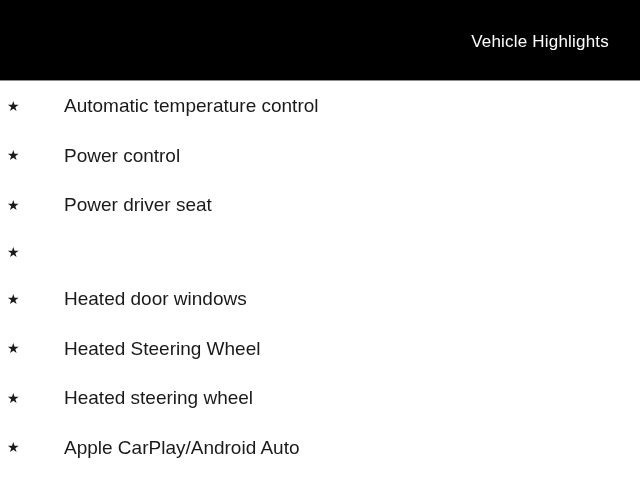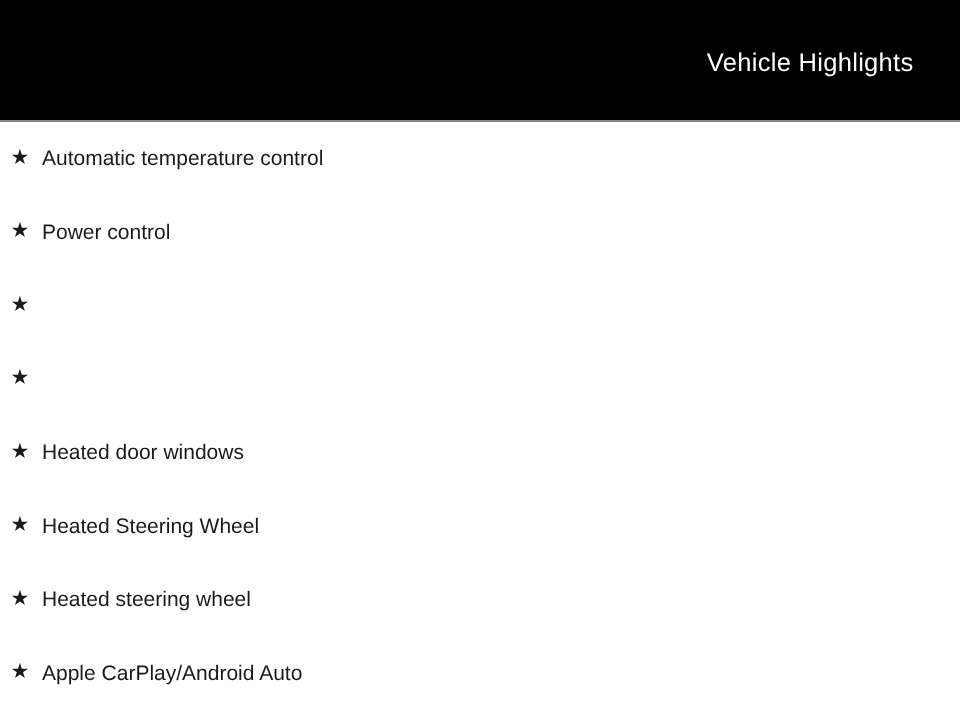--- a/index.html
+++ b/index.html
@@ -53,23 +53,24 @@
   .star {
     width: 21px;
     flex: 0 0 21px;
     font-size: 14px;
     line-height: 1;
     color: var(--item-fg, #1a1a1a);
     text-align: left;
     font-family: "DejaVu Sans", sans-serif;
   }
   .feature-label {
-    font-size: 14px;
+    font-size: 19px;
     color: var(--item-fg, #1a1a1a);
     line-height: 1;
+    margin-left: 36px;
   }
 </style>
 </head>
 <body style="background: rgb(255, 255, 255);">
 
 <div class="screen">
 
   <div class="header">
     <span class="header-title">Vehicle Highlights</span>
   </div>
@@ -78,20 +79,21 @@
     <li class="feature-item">
       <span class="star">★</span>
       <span class="feature-label">Automatic temperature control</span>
     </li>
     <li class="feature-item">
       <span class="star">★</span>
       <span class="feature-label">Power control</span>
     </li>
     <li class="feature-item">
       <span class="star">★</span>
+      <span class="feature-label">Power driver seat</span>
     </li>
     <li class="feature-item">
       <span class="star">★</span>
     </li>
     <li class="feature-item">
       <span class="star">★</span>
       <span class="feature-label">Heated door windows</span>
     </li>
     <li class="feature-item">
       <span class="star">★</span>

